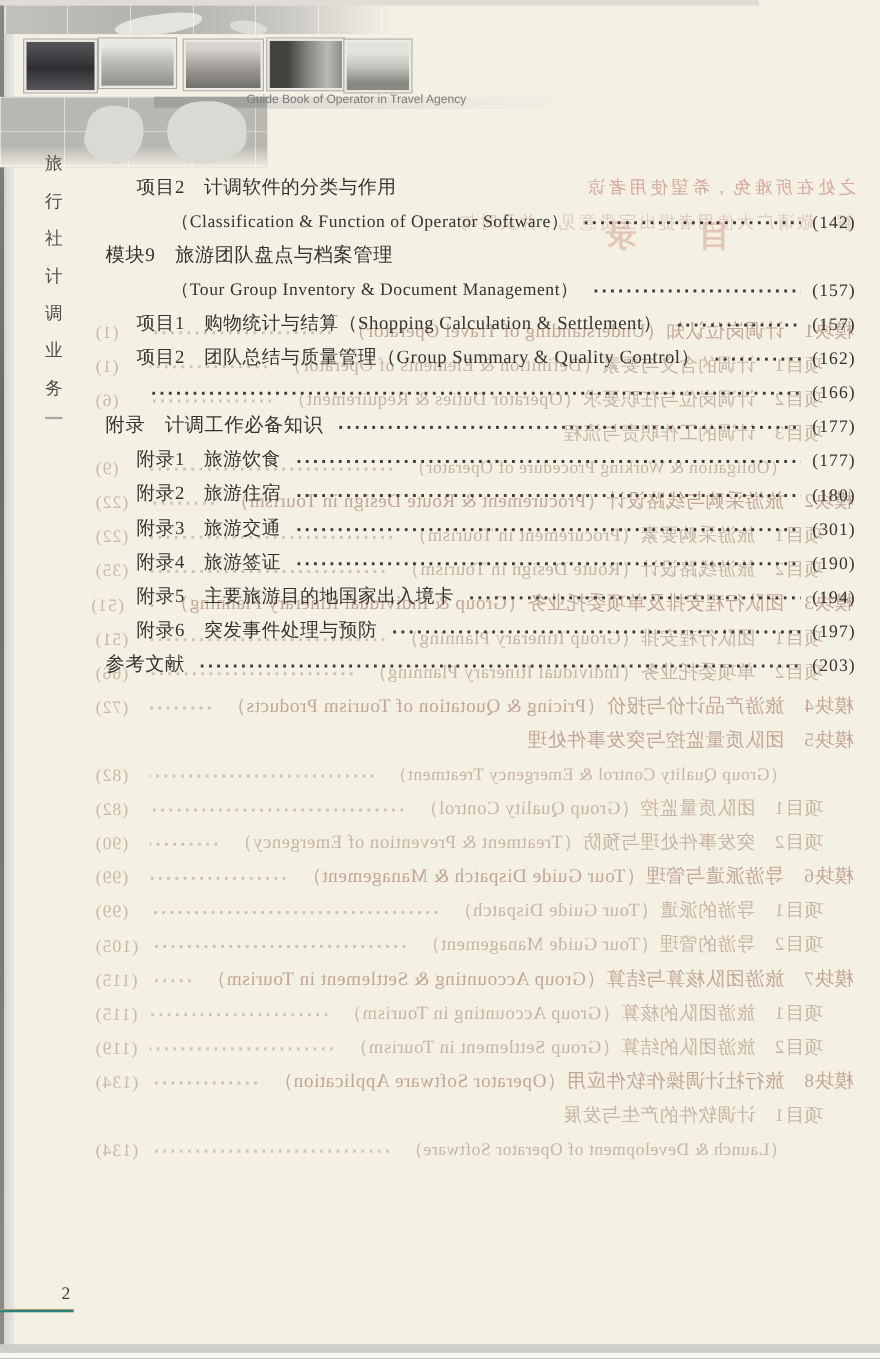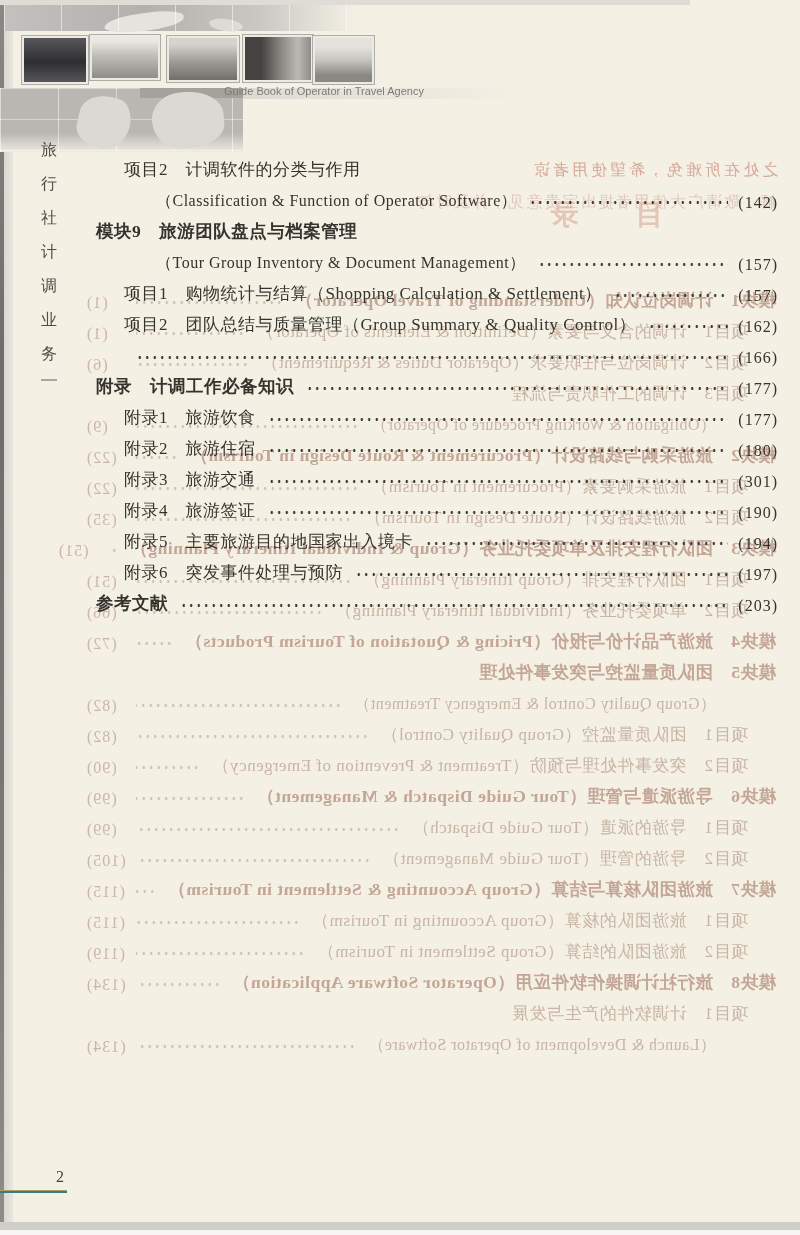--- a/index.html
+++ b/index.html
@@ -52,21 +52,21 @@
        background:linear-gradient(90deg,#dcdad3,rgba(220,218,211,0));}
   
   .spine{position:absolute;left:38px;top:133px;width:22px;z-index:5;}
   .spine .ch{display:block;font-size:16px;line-height:34px;text-align:center;color:#514e48;}
   .spine .dash{display:block;width:16px;height:2px;background:#a8a6a0;margin:8px auto 0;}
   
   .toc{position:absolute;left:96px;top:160px;width:682px;z-index:4;}
   .row{display:flex;align-items:flex-end;height:21px;margin-bottom:10px;white-space:nowrap;}
   .row.gap{margin-top:8px;}
   .row .label{font-size:17px;letter-spacing:.5px;}
-  .row.module .label{font-weight:bold;font-size:17.5px;}
+  .row.module .label{font-weight:normal;font-size:17.5px;}
   .row.item{padding-left:28px;}
   .row.english{padding-left:60px;}
   .row.english .label{font-size:16px;}
   .leader{flex:1;height:17px;margin:0 6px 1px 10px;min-width:12px;
        background-image:radial-gradient(circle,var(--dc,#3c3a35) 1.25px,rgba(0,0,0,0) 1.45px);
        background-size:7.5px 17px;background-repeat:repeat-x;background-position:2px center;}
   .row .pnum{font-size:16px;letter-spacing:1px;min-width:44px;text-align:right;}
   
   .bleed{position:absolute;left:86px;top:292px;width:690px;z-index:1;transform:scaleX(-1);
        color:#c9b4a4;--dc:#d2c0b0;}

